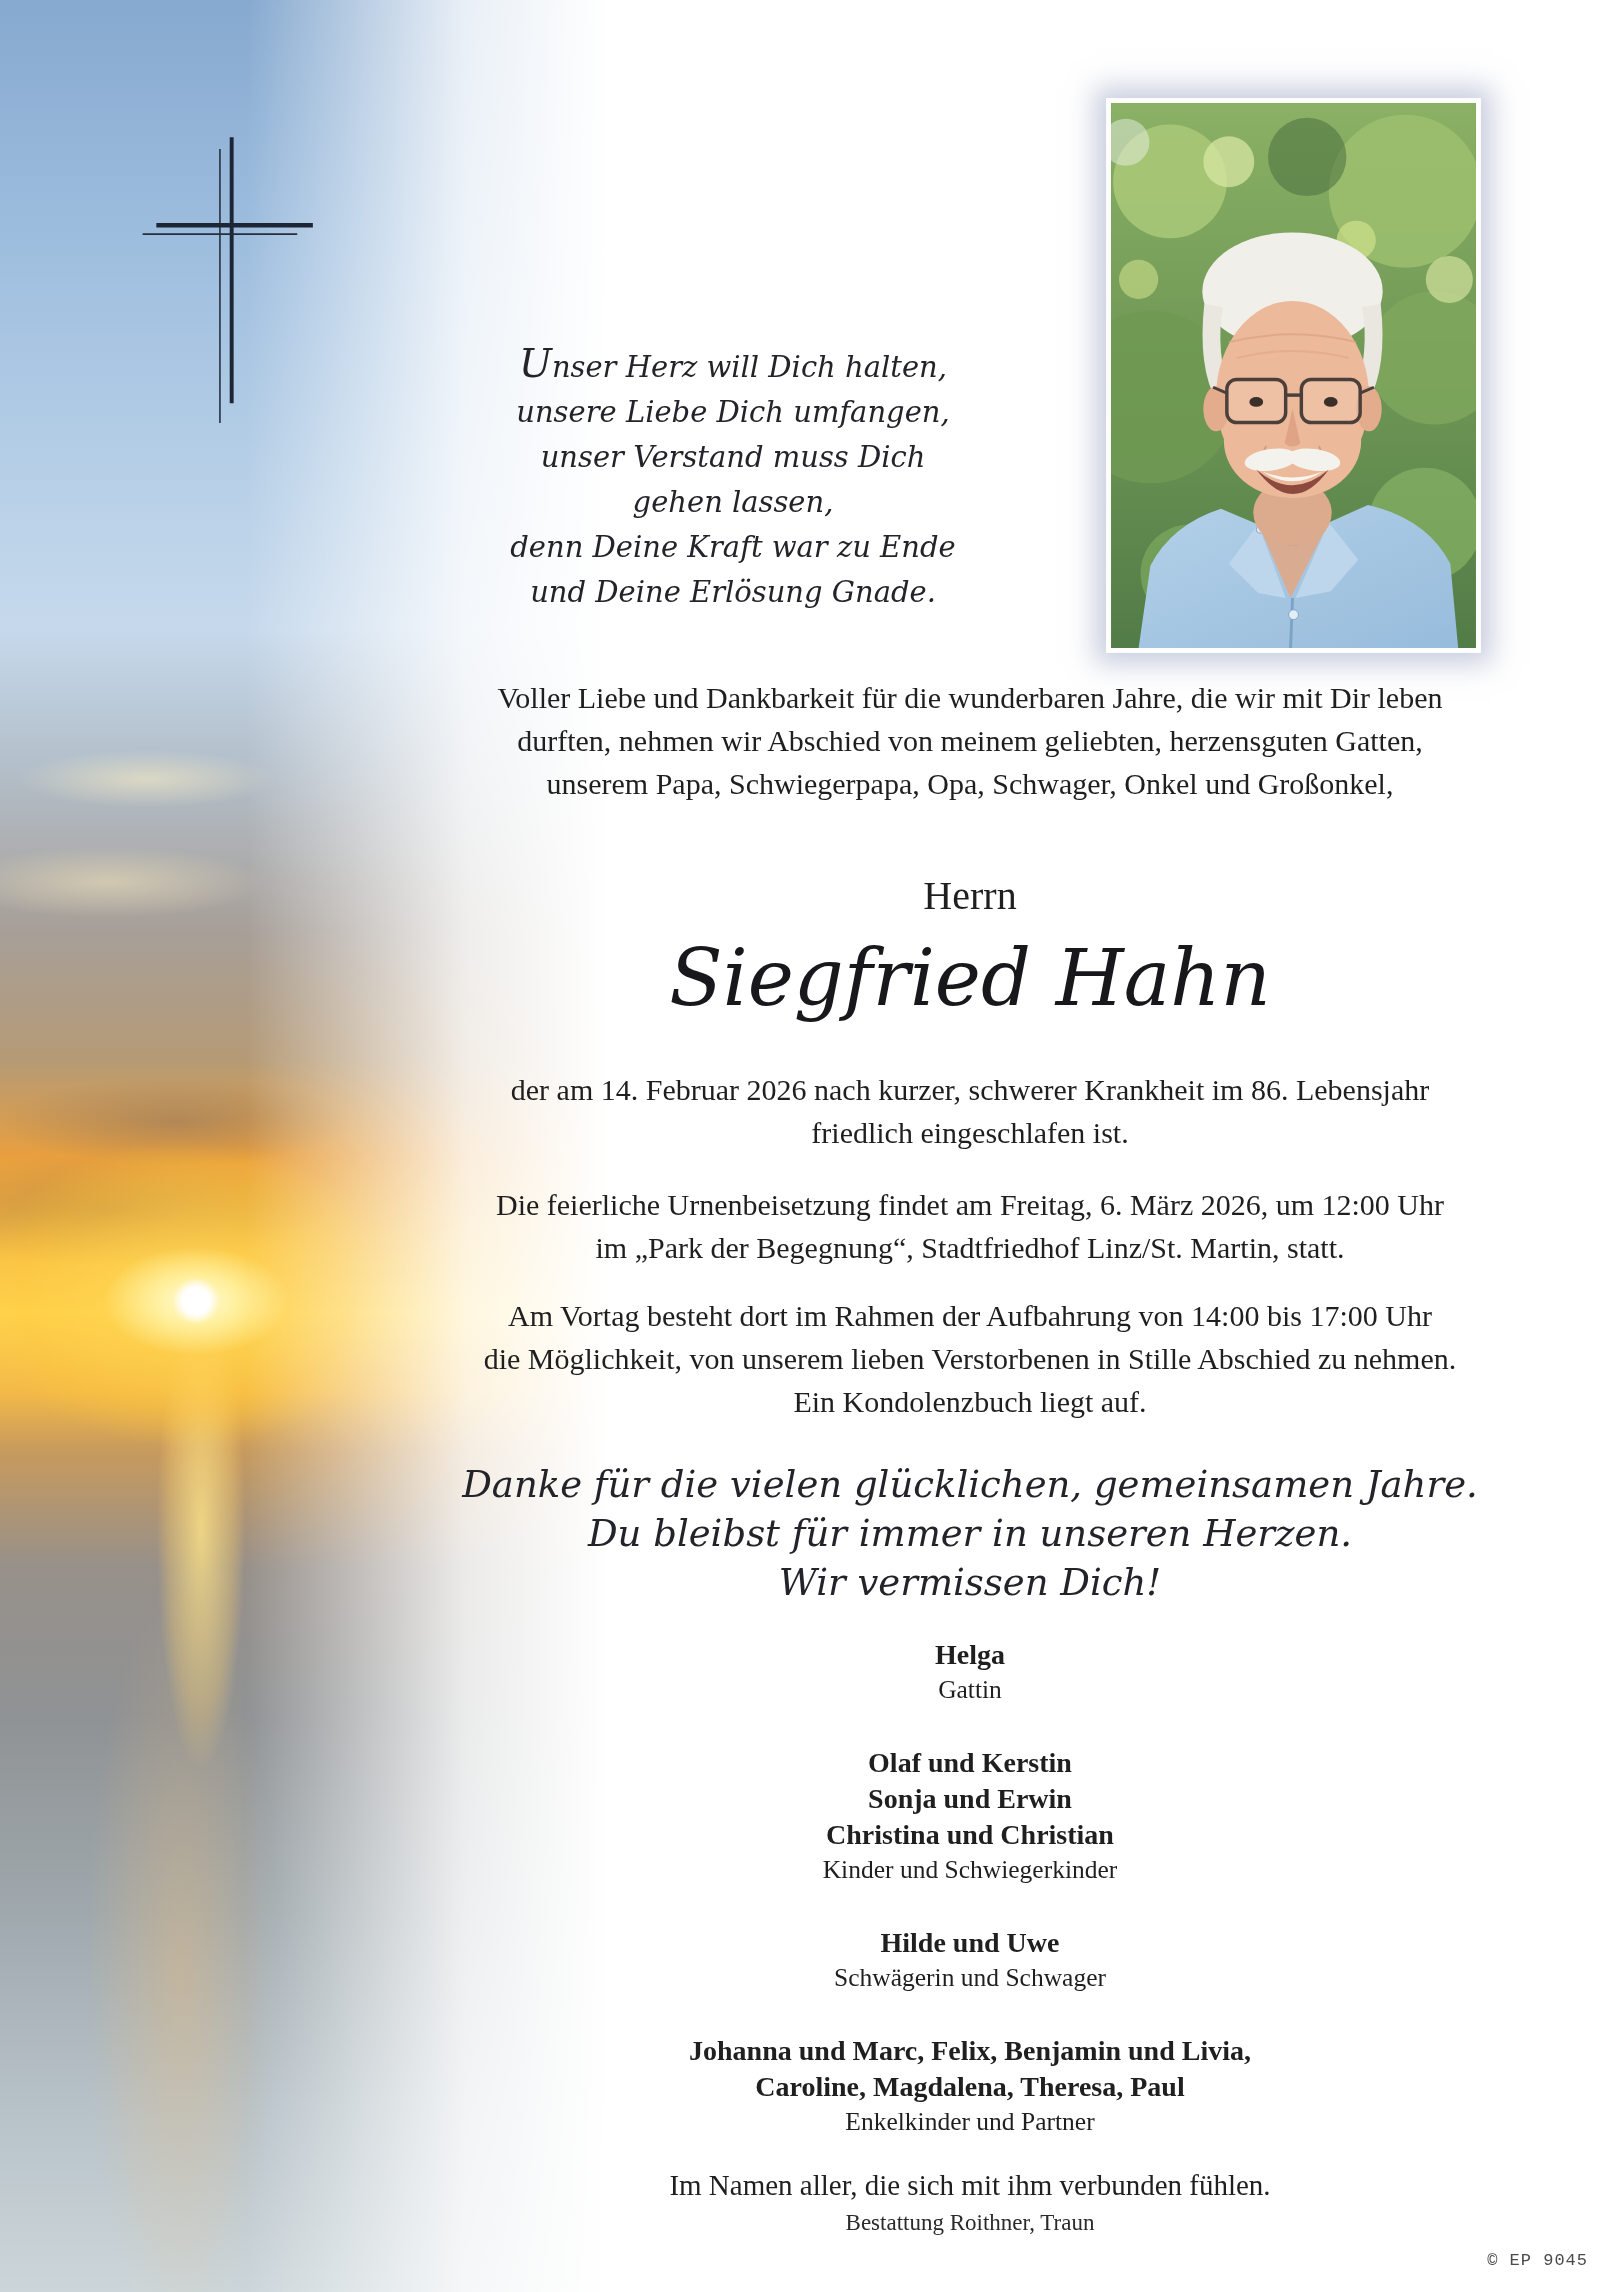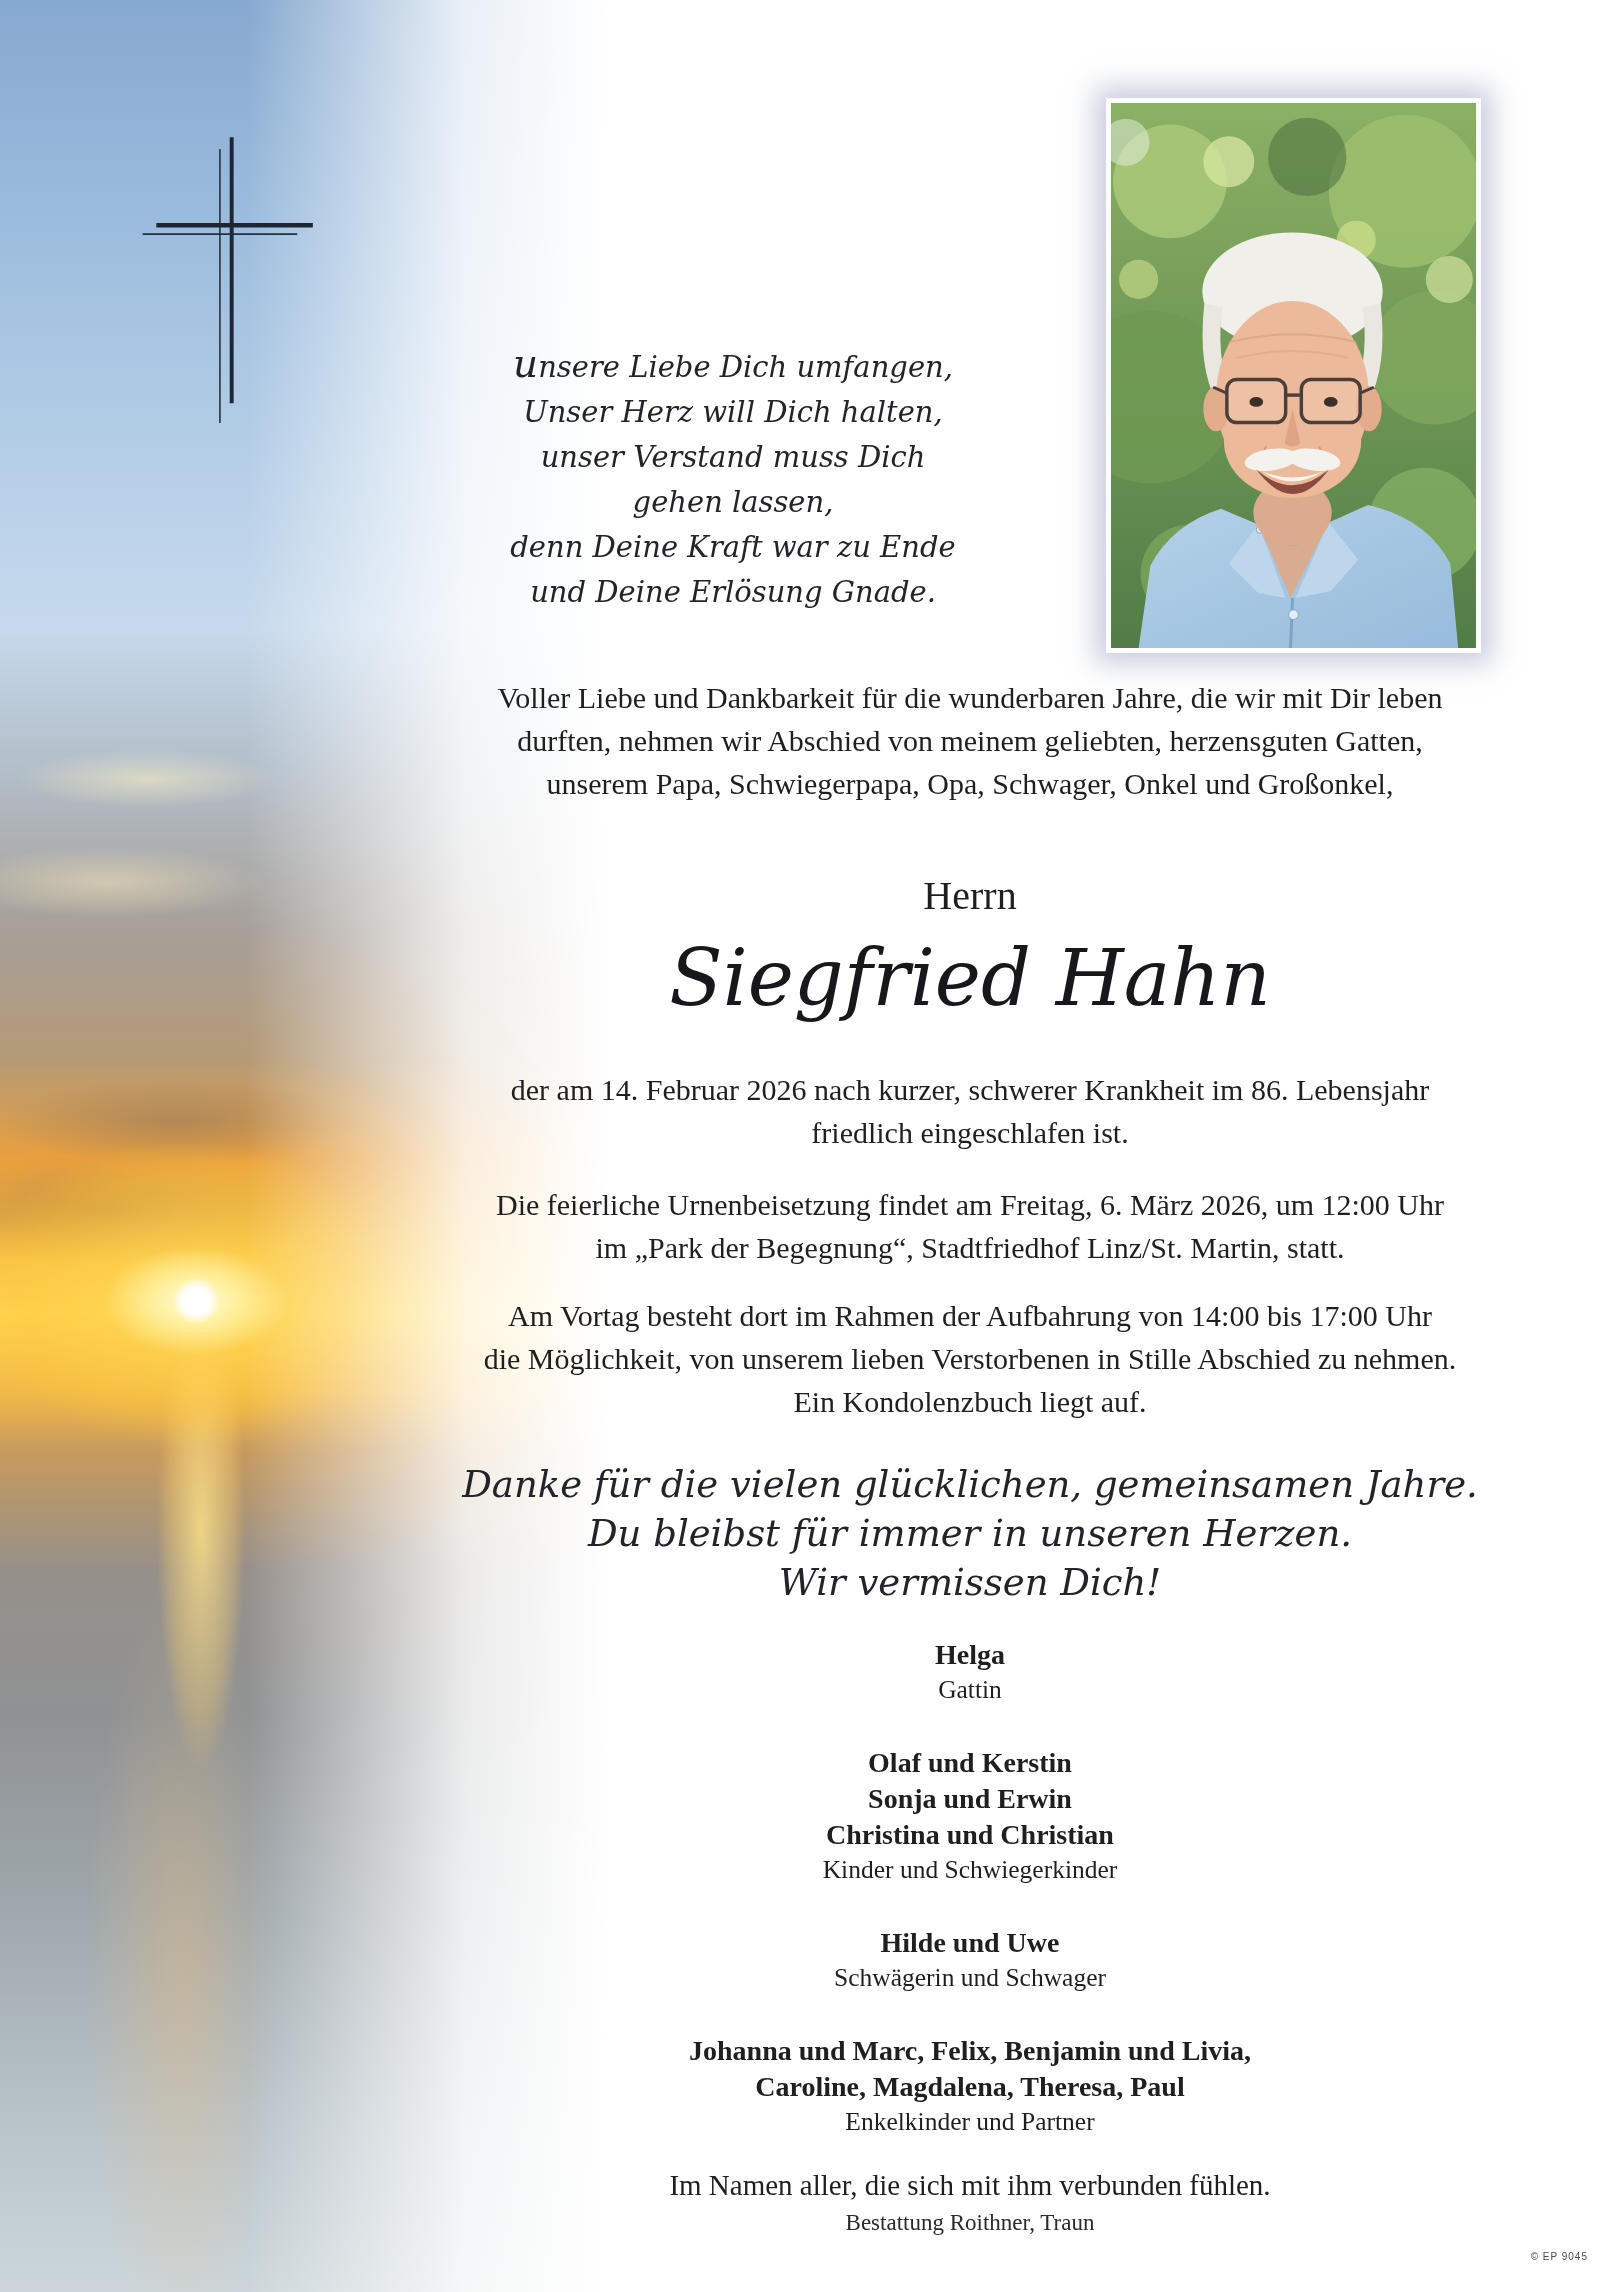--- a/index.html
+++ b/index.html
@@ -94,22 +94,22 @@
   .mourner-relation{font-size:25.5px;line-height:33px;text-align:center;}
   .mgroup{margin-top:39px;}
   .closing{margin-top:27.4px;font-size:29px;line-height:39px;}
 
   .publisher{
     position:absolute;left:323px;top:2210px;width:1294px;
     text-align:center;font-size:23px;color:#2a2a2a;
   }
   .copyright{
     position:absolute;right:35px;top:2251px;
-    font-family:Liberation Sans, sans-serif;
-    font-size:10px;color:#4a4a4a;letter-spacing:1px;
+    font-family:Liberation Mono, monospace;
+    font-size:17px;color:#4a4a4a;letter-spacing:1px;
   }
 </style>
 </head>
 <body>
 
 <div class="sheet">
 
   <div class="bg-left"></div>
   <div class="bg-fade"></div>
 
@@ -181,22 +181,22 @@
 
       <ellipse cx="163" cy="364" rx="27" ry="11" fill="#f4f2ec" transform="rotate(-8 163 364)"></ellipse>
       <ellipse cx="207" cy="364" rx="27" ry="11" fill="#f4f2ec" transform="rotate(8 207 364)"></ellipse>
 
       <path d="M148,374 Q185,406 222,374 Q186,424 148,374 Z" fill="#8c4a3f"></path>
       <path d="M154,376 Q185,396 216,376 Q185,388 154,376 Z" fill="#f7f5ef"></path>
     </svg>
   </div>
 
   <div class="poem">
+    <div class="poem-line">Unser Herz will Dich halten,</div>
     <div class="poem-line">unsere Liebe Dich umfangen,</div>
-    <div class="poem-line">Unser Herz will Dich halten,</div>
     <div class="poem-line">unser Verstand muss Dich gehen lassen,</div>
     <div class="poem-line">denn Deine Kraft war zu Ende</div>
     <div class="poem-line">und Deine Erlösung Gnade.</div>
   </div>
 
   <div class="column">
 
     <div class="para">
       <div>Voller Liebe und Dankbarkeit für die wunderbaren Jahre, die wir mit Dir leben</div>
       <div>durften, nehmen wir Abschied von meinem geliebten, herzensguten Gatten,</div>

